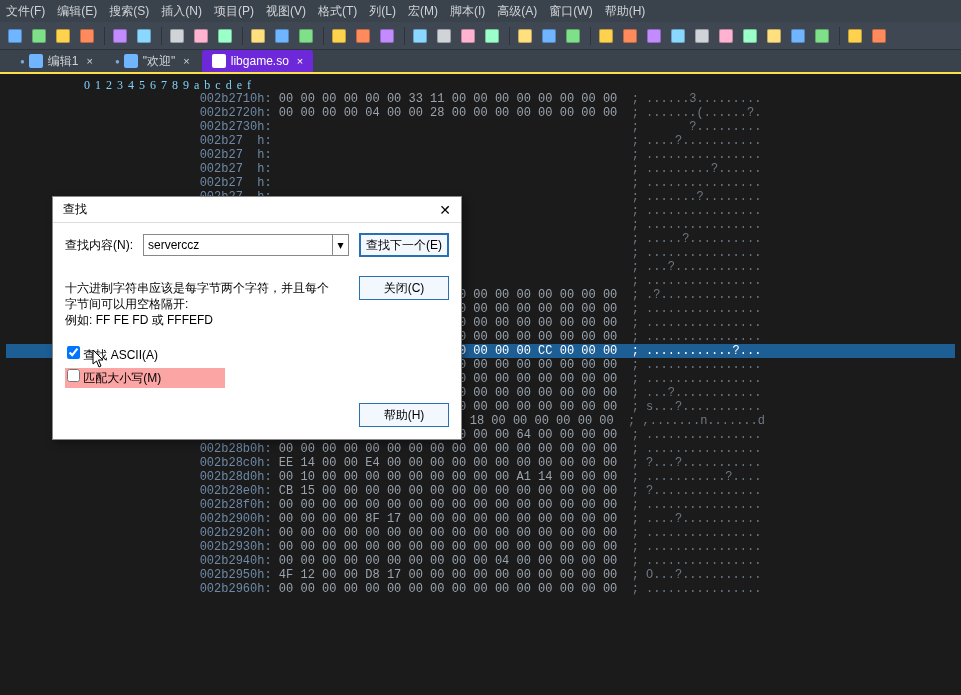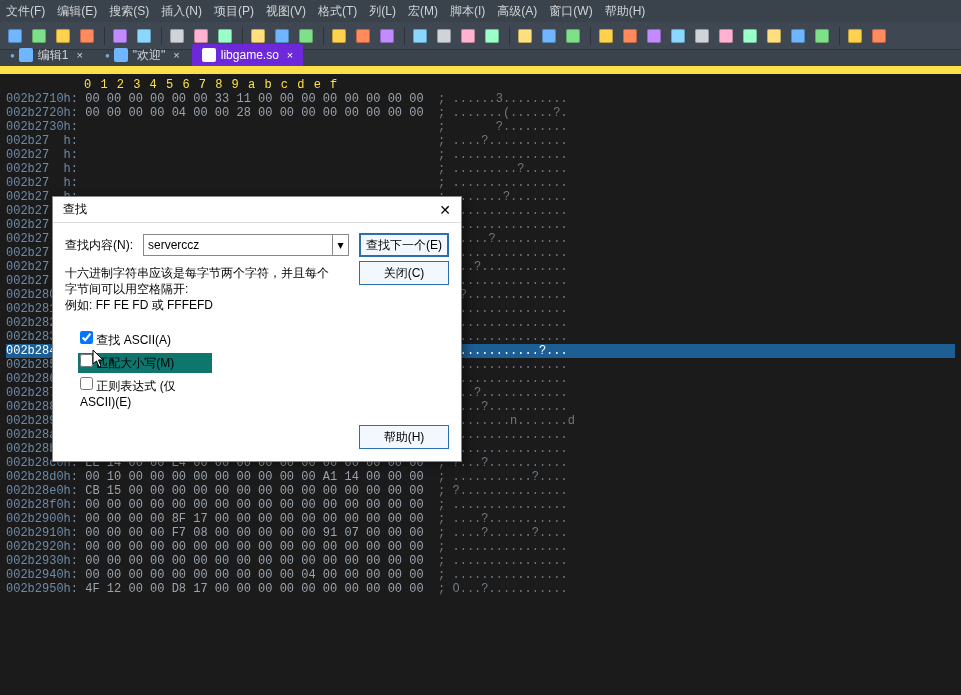--- a/index.html
+++ b/index.html
@@ -41,21 +41,22 @@
   cursor: pointer;
 }
 .tb-sep { width: 1px; height: 18px; background: #2c333b; margin: 0 4px; }
 
 
 .tabstrip {
   background: #3a424b;
   height: 24px;
   display: flex;
   align-items: flex-end;
-  border-bottom: 8px solid #fde047;
+  padding-left: 10px;
+  border-bottom: 2px solid #fde047;
 }
 .tab {
   height: 22px;
   padding: 0 10px;
   display: flex;
   align-items: center;
   color: #d0d4d8;
   font-size: 12px;
   border-radius: 3px 3px 0 0;
   margin-right: 2px;
@@ -67,22 +68,22 @@
 
 
 .hex-wrap { position: relative; background: #1b1b1b; height: 621px; overflow: hidden; }
 .hex {
   font-family: Consolas, "Courier New", monospace;
   font-size: 12px;
   line-height: 14px;
   color: #9aa3ad;
   padding: 4px 6px;
 }
-.hex .hdr { color: #fde047; padding-left: 78px; letter-spacing: 1px; }
-.hex .row { white-space: pre; }
+.hex .hdr { color: #7dd3fc; padding-left: 78px; letter-spacing: 1px; font-family: Liberation Serif, serif; }
+.hex .row { white-space: pre; text-align: center; }
 .hex .addr { color: #6e8aa8; }
 .hex .bytes { color: #9aa3ad; }
 .hex .ascii { color: #6e7882; }
 .hex .row.sel { background: #1d5e95; color: #fff; }
 .hex .row.sel .addr, .hex .row.sel .bytes, .hex .row.sel .ascii { color: #fff; }
 
 
 .dialog {
   position: absolute;
   left: 52px; top: 122px;
@@ -95,39 +96,39 @@
 }
 .dlg-title {
   height: 26px;
   display: flex; align-items: center; justify-content: space-between;
   padding: 0 6px 0 10px;
   background: #fff;
   border-bottom: 1px solid #ddd;
 }
 .dlg-close { width: 20px; height: 20px; display: flex; align-items: center; justify-content: center; font-size: 14px; cursor: pointer; }
 .dlg-body { padding: 10px 12px 12px 12px; }
-.fldrow { display: flex; align-items: center; margin-bottom: 4px; }
+.fldrow { display: flex; align-items: center; margin-bottom: 19px; }
 .fldrow label { width: 78px; }
 .fldrow input[type=text] {
   flex: 1; height: 22px; border: 1px solid #888; padding: 0 4px; font-size: 12px;
 }
 .dlg-btn {
   width: 90px; height: 24px;
   margin-left: 10px;
   border: 1px solid #2a6fb0;
   background: #f3f8ff;
   font-size: 12px;
   cursor: pointer;
 }
 .dlg-btn.default { border: 2px solid #2a6fb0; }
 .hint { margin: 4px 0 6px 0; line-height: 16px; }
 .dlg-lower { display: flex; margin-top: 8px; }
 .opts { width: 160px; }
-.opts label { display: block; margin: 3px 13px; padding: 1px 2px; }
-.opts label.hl-y { background: #0f766e; }
+.opts label { display: block; margin: 3px 0; padding: 1px 2px; }
+.opts label.hl-y { background: #fca5a5; }
 .dirgrp { margin-left: 8px; }
 .dirgrp .legend { margin-bottom: 4px; }
 .dirgrp label { margin-right: 14px; }
 .dlg-footer { display: flex; justify-content: flex-end; margin-top: 12px; }
 
 .cursor-arrow {
   position: absolute;
   left: 92px; top: 276px;
   width: 14px; height: 18px;
   pointer-events: none;
@@ -310,25 +311,25 @@
       <div class="row"><span class="addr">002b2870h: </span><span class="bytes">00 00 00 DF 00 00 00 00 00 00 00 00 00 00 00 00 </span><span class="ascii"> ; ...?............</span></div>
       <div class="row"><span class="addr">002b2880h: </span><span class="bytes">73 17 00 00 AB 00 00 00 00 00 00 00 00 00 00 00 </span><span class="ascii"> ; s...?...........</span></div>
       <div class="row"><span class="addr">002b2890h: </span><span class="bytes">2C 0E 00 00 00 00 00 00 6E 18 00 00 00 00 00 00 </span><span class="ascii"> ; ,.......n.......d</span></div>
       <div class="row"><span class="addr">002b28a0h: </span><span class="bytes">00 00 00 00 00 00 00 00 00 00 00 64 00 00 00 00 </span><span class="ascii"> ; ................</span></div>
       <div class="row"><span class="addr">002b28b0h: </span><span class="bytes">00 00 00 00 00 00 00 00 00 00 00 00 00 00 00 00 </span><span class="ascii"> ; ................</span></div>
       <div class="row"><span class="addr">002b28c0h: </span><span class="bytes">EE 14 00 00 E4 00 00 00 00 00 00 00 00 00 00 00 </span><span class="ascii"> ; ?...?...........</span></div>
       <div class="row"><span class="addr">002b28d0h: </span><span class="bytes">00 10 00 00 00 00 00 00 00 00 00 A1 14 00 00 00 </span><span class="ascii"> ; ...........?....</span></div>
       <div class="row"><span class="addr">002b28e0h: </span><span class="bytes">CB 15 00 00 00 00 00 00 00 00 00 00 00 00 00 00 </span><span class="ascii"> ; ?...............</span></div>
       <div class="row"><span class="addr">002b28f0h: </span><span class="bytes">00 00 00 00 00 00 00 00 00 00 00 00 00 00 00 00 </span><span class="ascii"> ; ................</span></div>
       <div class="row"><span class="addr">002b2900h: </span><span class="bytes">00 00 00 00 8F 17 00 00 00 00 00 00 00 00 00 00 </span><span class="ascii"> ; ....?...........</span></div>
-      <div class="row"><span class="addr">002b2910h: </span><span class="bytes">00 00 00 00 F7 08 00 00 00 00 00 91 07 00 00 00 </span><span class="ascii"> ; ....?......?....</span></div>
       <div class="row"><span class="addr">002b2920h: </span><span class="bytes">00 00 00 00 00 00 00 00 00 00 00 00 00 00 00 00 </span><span class="ascii"> ; ................</span></div>
       <div class="row"><span class="addr">002b2930h: </span><span class="bytes">00 00 00 00 00 00 00 00 00 00 00 00 00 00 00 00 </span><span class="ascii"> ; ................</span></div>
       <div class="row"><span class="addr">002b2940h: </span><span class="bytes">00 00 00 00 00 00 00 00 00 00 04 00 00 00 00 00 </span><span class="ascii"> ; ................</span></div>
       <div class="row"><span class="addr">002b2950h: </span><span class="bytes">4F 12 00 00 D8 17 00 00 00 00 00 00 00 00 00 00 </span><span class="ascii"> ; O...?...........</span></div>
+      <div class="row"><span class="addr">002b2960h: </span><span class="bytes">00 00 00 00 00 00 00 00 00 00 00 00 00 00 00 00 </span><span class="ascii"> ; ................</span></div>
     </div>
 
   <div class="dialog">
     <div class="dlg-title">
       <span>查找</span>
       <span class="dlg-close">✕</span>
     </div>
     <div class="dlg-body">
       <div class="fldrow">
         <label>查找内容(N):</label>
@@ -338,21 +339,20 @@
       </div>
       <div style="display:flex;gap:12px;">
         <div class="hint" style="flex:1;white-space:pre-line">十六进制字符串应该是每字节两个字符，并且每个字节间可以用空格隔开:
 例如: FF FE FD 或 FFFEFD</div>
         <div><button class="dlg-btn">关闭(C)</button></div>
       </div>
       <div class="dlg-lower">
         <div class="opts">
           <label><input type="checkbox" checked="" style=""> <span>查找 ASCII(A)</span></label>
           <label class="hl-y"><input type="checkbox" style=""> <span>匹配大小写(M)</span></label>
-          <label><input type="checkbox" style=""> <span>正则表达式 (仅 ASCII)(E)</span></label>
         </div>
       </div>
       <div class="dlg-footer">
         <button class="dlg-btn">帮助(H)</button>
       </div>
     </div>
   </div>
 
   <svg class="cursor-arrow" viewBox="0 0 12 18">
     <path d="M0 0 L0 14 L3.5 11 L6 17 L8 16 L5.5 10 L10 10 Z" fill="#fff" stroke="#000" stroke-width="1"></path>

